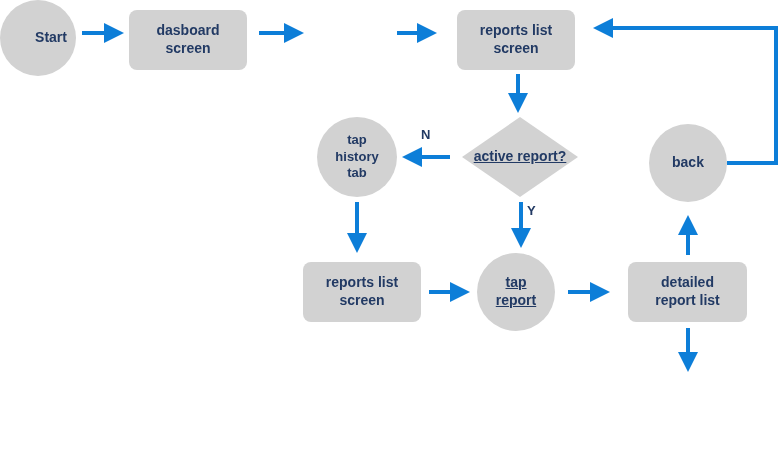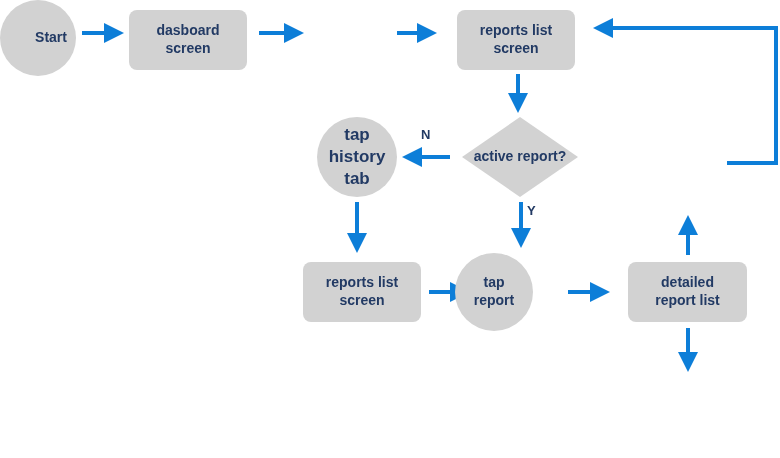--- a/index.html
+++ b/index.html
@@ -23,20 +23,21 @@
     font-size: 14px;
     line-height: 1.28;
     box-sizing: border-box;
   }
   .node .lbl { max-width: 94px; }
   .circle { border-radius: 50%; }
   .circle .lbl { max-width: 60px; }
   .rect { border-radius: 8px; }
   .diamond {
     clip-path: polygon(50% 0, 100% 50%, 50% 100%, 0 50%);
+    text-decoration: underline;
   }
   .diamond .lbl { max-width: 110px; }
   #edges {
     position: absolute;
     left: 0; top: 0;
     pointer-events: none;
   }
   .edge {
     stroke: var(--arrow, #0d7ed8);
     stroke-width: 4;
@@ -88,30 +89,33 @@
 
 
   <div class="node rect" style="left:457px; top:10px; width:118px; height:60px;">
     <span class="lbl">reports list screen</span>
   </div>
 
   <div class="node diamond" style="left:462px; top:117px; width:116px; height:80px;">
     <span class="lbl">active report?</span>
   </div>
 
-  <div class="node circle" style="left:317px; top:117px; width:80px; height:80px; font-size:17px;">
+  <div class="node circle" style="left:317px; top:117px; width:80px; height:80px; font-size:13px;">
     <span class="lbl">tap history tab</span>
   </div>
 
+  <div class="node circle" style="left:649px; top:124px; width:78px; height:78px;">
+    <span class="lbl">back</span>
+  </div>
 
   <div class="node rect" style="left:303px; top:262px; width:118px; height:60px;">
     <span class="lbl">reports list screen</span>
   </div>
 
-  <div class="node circle" style="left:455px; top:253px; width:78px; height:78px;">
+  <div class="node circle" style="left:477px; top:253px; width:78px; height:78px;text-decoration:underline;">
     <span class="lbl">tap report</span>
   </div>
 
   <div class="node rect" style="left:628px; top:262px; width:119px; height:60px;">
     <span class="lbl">detailed report list</span>
   </div>
 
 
 </div>
 

